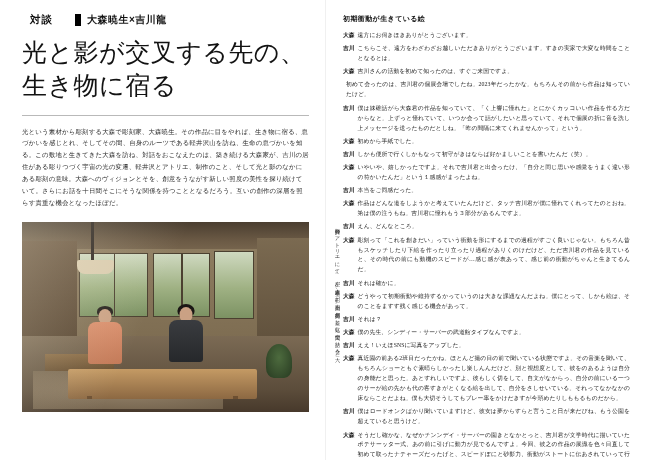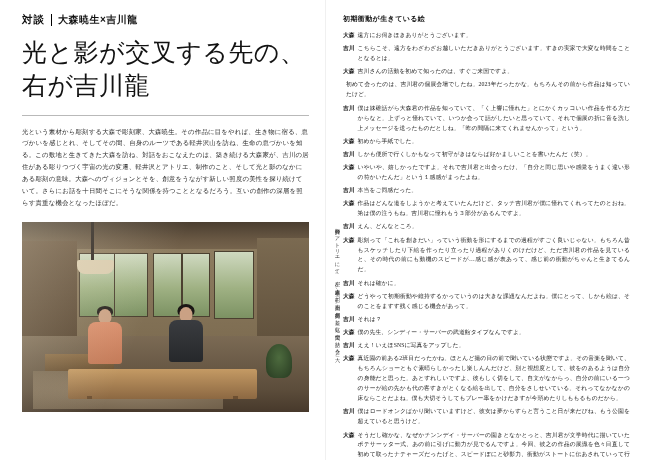--- a/index.html
+++ b/index.html
@@ -38,23 +38,24 @@
     align-items: center;
     gap: 6px;
     margin-bottom: 10px;
   }
   .kicker-tag {
     font-family: "Liberation Sans", sans-serif;
     font-size: 10.5px;
     font-weight: bold;
     letter-spacing: 1px;
     color: #111;
-    padding-right: 6px;
-    border-right: 1px solid #000000;
+    padding-right: 22px;
+    border-right: 6px solid #000000;
     line-height: 1.1;
+    margin-left: 8px;
   }
   .kicker-names {
     font-family: "Liberation Sans", sans-serif;
     font-size: 10px;
     font-weight: bold;
     letter-spacing: 0.5px;
     color: #111;
     line-height: 1.1;
   }
 
@@ -258,21 +259,21 @@
 
   <div id="left-page">
 
     <div class="kicker">
       <span class="kicker-tag">対談</span>
       <span class="kicker-names">大森暁生×吉川龍</span>
     </div>
 
     <h1 class="headline">
       <span class="ln">光と影が交叉する先の、</span>
-      <span class="ln">右が吉川龍</span>
+      <span class="ln">生き物に宿る</span>
     </h1>
 
     <div class="rule"></div>
 
     <div class="lede">
       <p>光という素材から彫刻する大森で彫刻家、大森暁生。その作品に目をやれば、生き物に宿る、息づかいを感じとれ、そしてその間、自身のルーツである軽井沢山を訪ね、生命の息づかいを知る。この敷地と生きてきた大森を訪ね、対話をおこなえたのは、築き続ける大森家が、吉川の居住がある彫りつづく宇宙の光の変遷、軽井沢とアトリエ、制作のこと、そして光と影のなかにある彫刻の意味。大森へのヴィジョンとそを、創意をうながす新しい照度の美性を探り続けていて。さらにお話を十日間そこにそうな関係を持つこととなるだろう。互いの創作の深層を照らす貴重な機会となったほぼだ。</p>
     </div>
 
     <div class="photo-wrap">
       <div class="photo">

